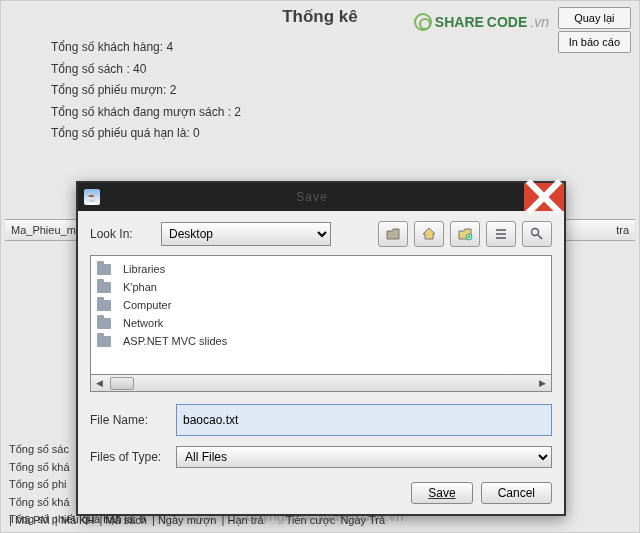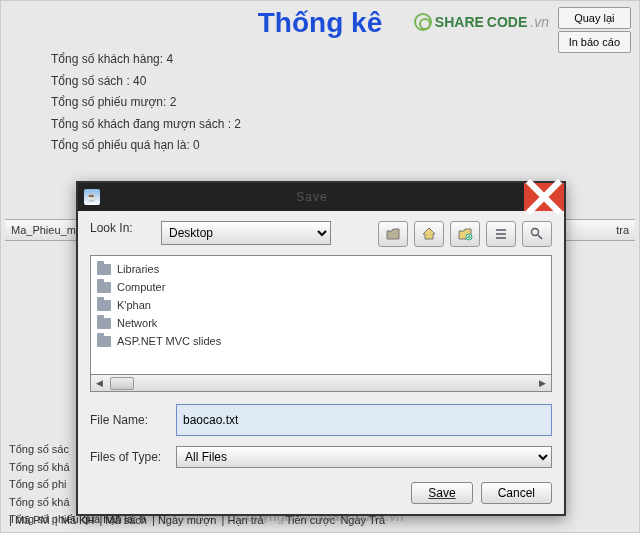--- a/index.html
+++ b/index.html
@@ -9,24 +9,24 @@
     background: #e8e8e8;
     font-family: Arial, sans-serif;
     font-size: 12px;
     color: #333;
     position: relative;
     overflow: hidden;
     border: 1px solid #ccc;
   }
   .page-title {
     text-align: center;
-    font-size: 28px;
+    font-size: 17px;
     font-weight: bold;
     padding: 6px 12px;
-    color: #1d4ed8;
+    color: #404040;
   }
   .top-buttons {
     position: absolute;
     top: 6px;
     right: 8px;
     display: flex;
     flex-direction: column;
     gap: 2px;
   }
   .top-buttons button {
@@ -164,21 +164,21 @@
     justify-content: center;
     font-size: 14px;
     cursor: pointer;
   }
   .dialog-body {
     background: #eee;
     padding: 10px 12px;
   }
   .lookin-row {
     display: flex;
-    align-items: flex-start;
+    align-items: center;
     gap: 6px;
     margin-bottom: 8px;
   }
   .lookin-row label { width: 65px; }
   .lookin-row select {
     flex: 0 0 170px;
     height: 24px;
     font-size: 12px;
     border: 1px solid #888;
     background: linear-gradient(#fff,#ddd);
@@ -198,21 +198,21 @@
   .file-list {
     background: #fff;
     border: 1px solid #888;
     height: 120px;
     padding: 4px 6px;
     overflow: hidden;
   }
   .file-list .item {
     display: flex;
     align-items: center;
-    gap: 6px;
+    gap: 12px;
     height: 18px;
     font-size: 11px;
   }
   .folder-icon {
     width: 14px; height: 11px;
     background: #9aa3b2;
     border-radius: 1px;
     position: relative;
   }
   .folder-icon::before {
@@ -382,25 +382,25 @@
       </div>
     </div>
 
     <div class="file-list">
       <div class="item">
           <span class="folder-icon"></span>
           <span>Libraries</span>
         </div>
       <div class="item">
           <span class="folder-icon"></span>
-          <span>Computer</span>
+          <span>K'phan</span>
         </div>
       <div class="item">
           <span class="folder-icon"></span>
-          <span>K'phan</span>
+          <span>Computer</span>
         </div>
       <div class="item">
           <span class="folder-icon"></span>
           <span>Network</span>
         </div>
       <div class="item">
           <span class="folder-icon"></span>
           <span>ASP.NET MVC slides</span>
         </div>
     </div>

